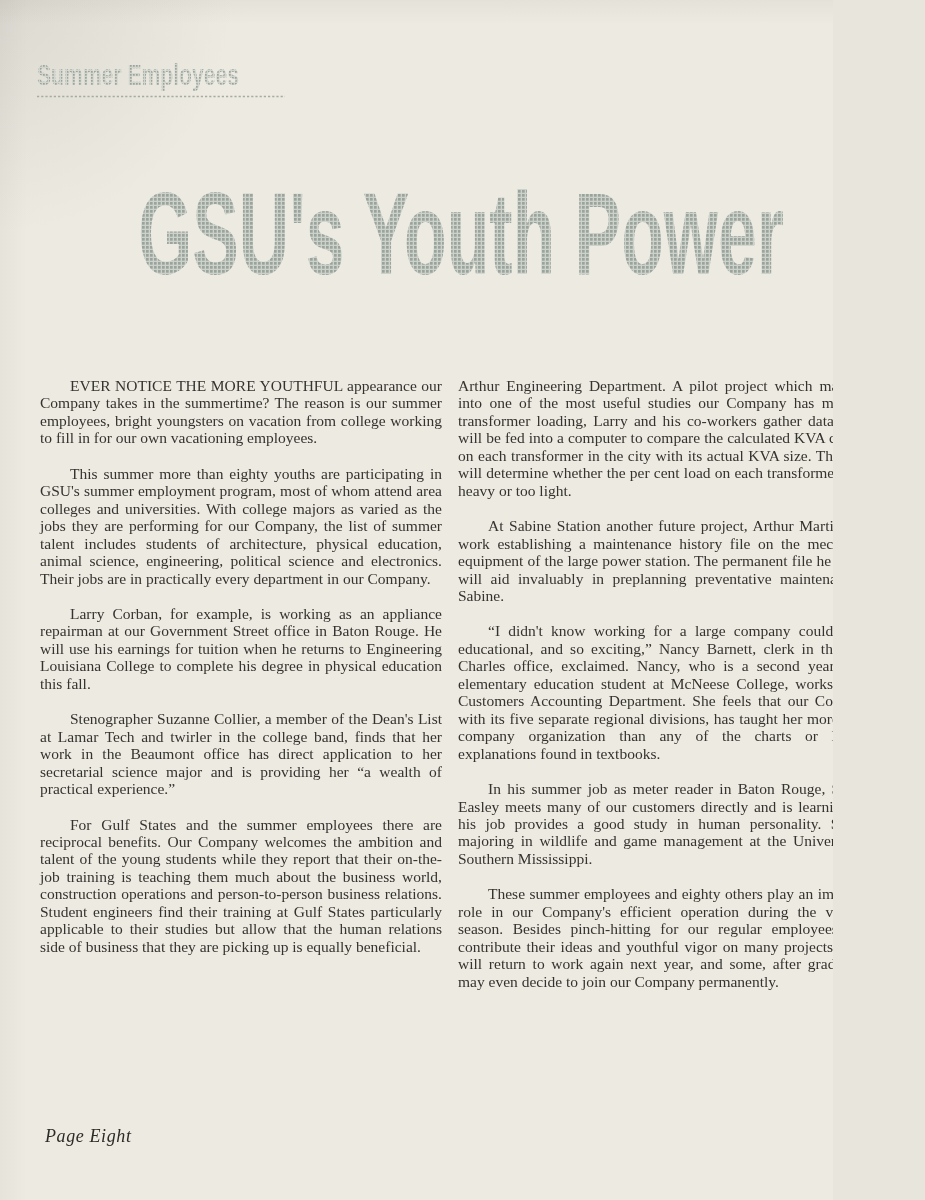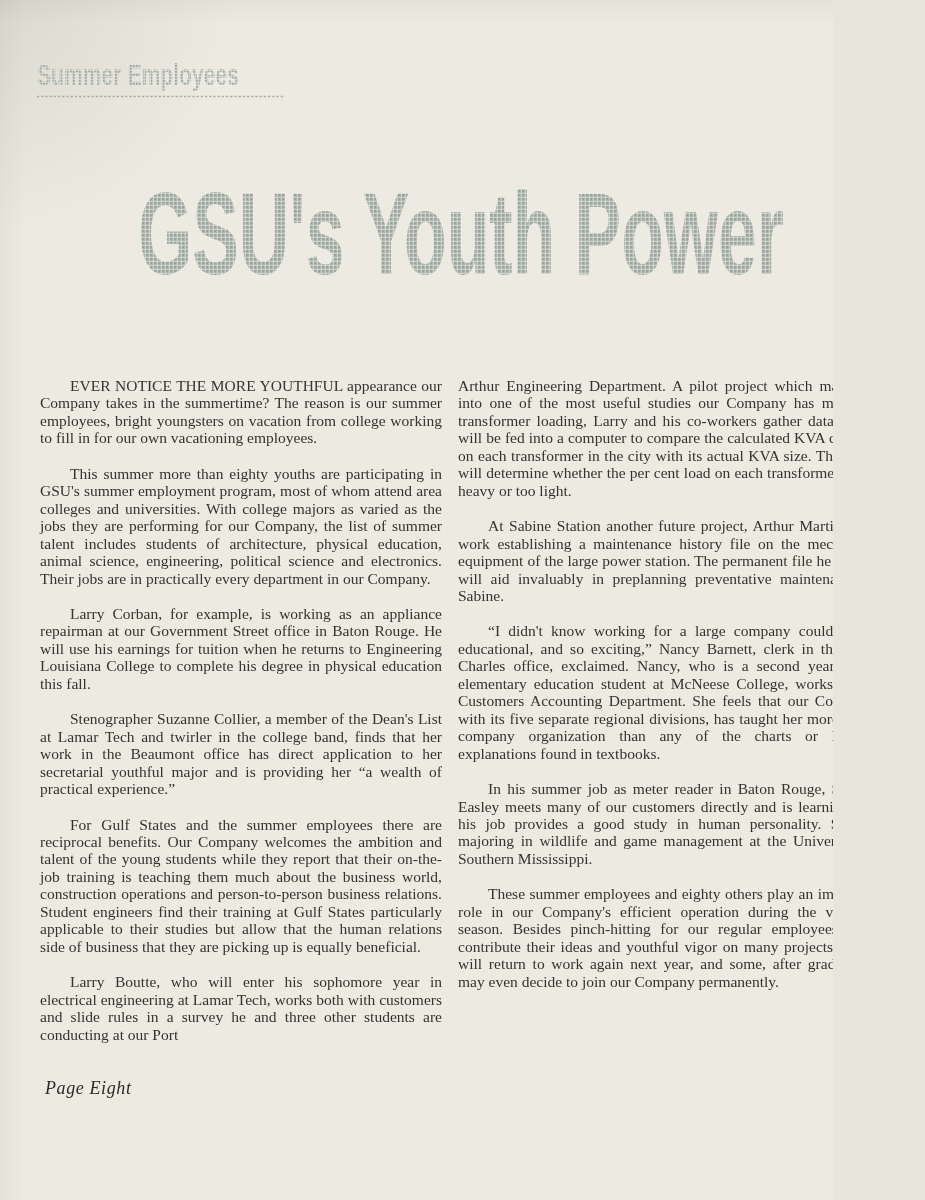--- a/index.html
+++ b/index.html
@@ -36,21 +36,21 @@
   
   .endmark{position:absolute;right:12px;bottom:2px;width:25px;height:13px;}
   .endmark::before,.endmark::after{
     content:"";position:absolute;background:#1b1b1b;height:5.6px;
     transform:skewX(-32deg);
   }
   .endmark::before{left:1px;top:0;width:12px;}
   .endmark::after{left:7px;bottom:0;width:15px;}
   
   .pagenum{
-    position:absolute;left:45px;top:1078px;
+    position:absolute;left:45px;top:1126px;
     font-style:italic;font-size:18px;letter-spacing:.6px;color:#2d2b27;
   }
   
   .speck{position:absolute;background:#8f9288;border-radius:50%;opacity:.5;}
   .s1{left:879px;top:127px;width:5px;height:3px;transform:rotate(-30deg);}
   .s2{left:877px;top:184px;width:3px;height:3px;}
   .s3{left:884px;top:949px;width:4px;height:3px;transform:rotate(20deg);}
 </style>
 </head>
 <body>
@@ -76,23 +76,22 @@
       </pattern>
     </defs>
     <text x="0" y="96" font-size="116" textLength="646" lengthAdjust="spacingAndGlyphs" fill="url(#ht-title)">GSU's Youth Power</text>
   </svg>
 
   <main class="columns">
     <section class="col col-left">
       <p>EVER NOTICE THE MORE YOUTHFUL appearance our Company takes in the summertime?  The reason is our summer employees, bright youngsters on vacation from college working to fill in for our own vacationing employees.</p>
       <p>This summer more than eighty youths are participating in GSU's summer employment program, most of whom attend area colleges and universities.  With college majors as varied as the jobs they are performing for our Company, the list of summer talent includes students of architecture, physical education, animal science, engineering, political science and electronics.  Their jobs are in practically every department in our Company.</p>
       <p>Larry Corban, for example, is working as an appliance repairman at our Government Street office in Baton Rouge.  He will use his earnings for tuition when he returns to Engineering Louisiana College to complete his degree in physical education this fall.</p>
-      <p>Stenographer Suzanne Collier, a member of the Dean's List at Lamar Tech and twirler in the college band, finds that her work in the Beaumont office has direct application to her secretarial youthful major and is providing her “a wealth of practical experience.”</p>
+      <p>Stenographer Suzanne Collier, a member of the Dean's List at Lamar Tech and twirler in the college band, finds that her work in the Beaumont office has direct application to her secretarial science major and is providing her “a wealth of practical experience.”</p>
       <p>For Gulf States and the summer employees there are reciprocal benefits.  Our Company welcomes the ambition and talent of the young students while they report that their on-the-job training is teaching them much about the business world, construction operations and person-to-person business relations.  Student engineers find their training at Gulf States particularly applicable to their studies but allow that the human relations side of business that they are picking up is equally beneficial.</p>
-      <p>Larry Boutte, who will enter his sophomore year in electrical engineering at Lamar Tech, works both with customers and slide rules in a survey he and three other students are conducting at our Port</p>
     </section>
     <section class="col col-right">
       <p class="no-indent">Arthur Engineering Department.  A pilot project which may turn into one of the most useful studies our Company has made on transformer loading, Larry and his co-workers gather data which will be fed into a computer to compare the calculated KVA demand on each transformer in the city with its actual KVA size.  The study will determine whether the per cent load on each transformer is too heavy or too light.</p>
       <p>At Sabine Station another future project, Arthur Martin, is at work establishing a maintenance history file on the mechanical equipment of the large power station.  The permanent file he sets up will aid invaluably in preplanning preventative maintenance at Sabine.</p>
       <p>“I didn't know working for a large company could be so educational, and so exciting,” Nancy Barnett, clerk in the Lake Charles office, exclaimed.  Nancy, who is a second year upper elementary education student at McNeese College, works in the Customers Accounting Department.  She feels that our Company, with its five separate regional divisions, has taught her more about company organization than any of the charts or lengthy explanations found in textbooks.</p>
       <p>In his summer job as meter reader in Baton Rouge, Stanley Easley meets many of our customers directly and is learning that his job provides a good study in human personality.  Stan is majoring in wildlife and game management at the University of Southern Mississippi.</p>
       <div class="last-para-wrap">
         <p>These summer employees and eighty others play an important role in our Company's efficient operation during the vacation season.  Besides pinch-hitting for our regular employees, they contribute their ideas and youthful vigor on many projects.  Some will return to work again next year, and some, after graduation, may even decide to join our Company permanently.</p>
         <span class="endmark"></span>
       </div>

